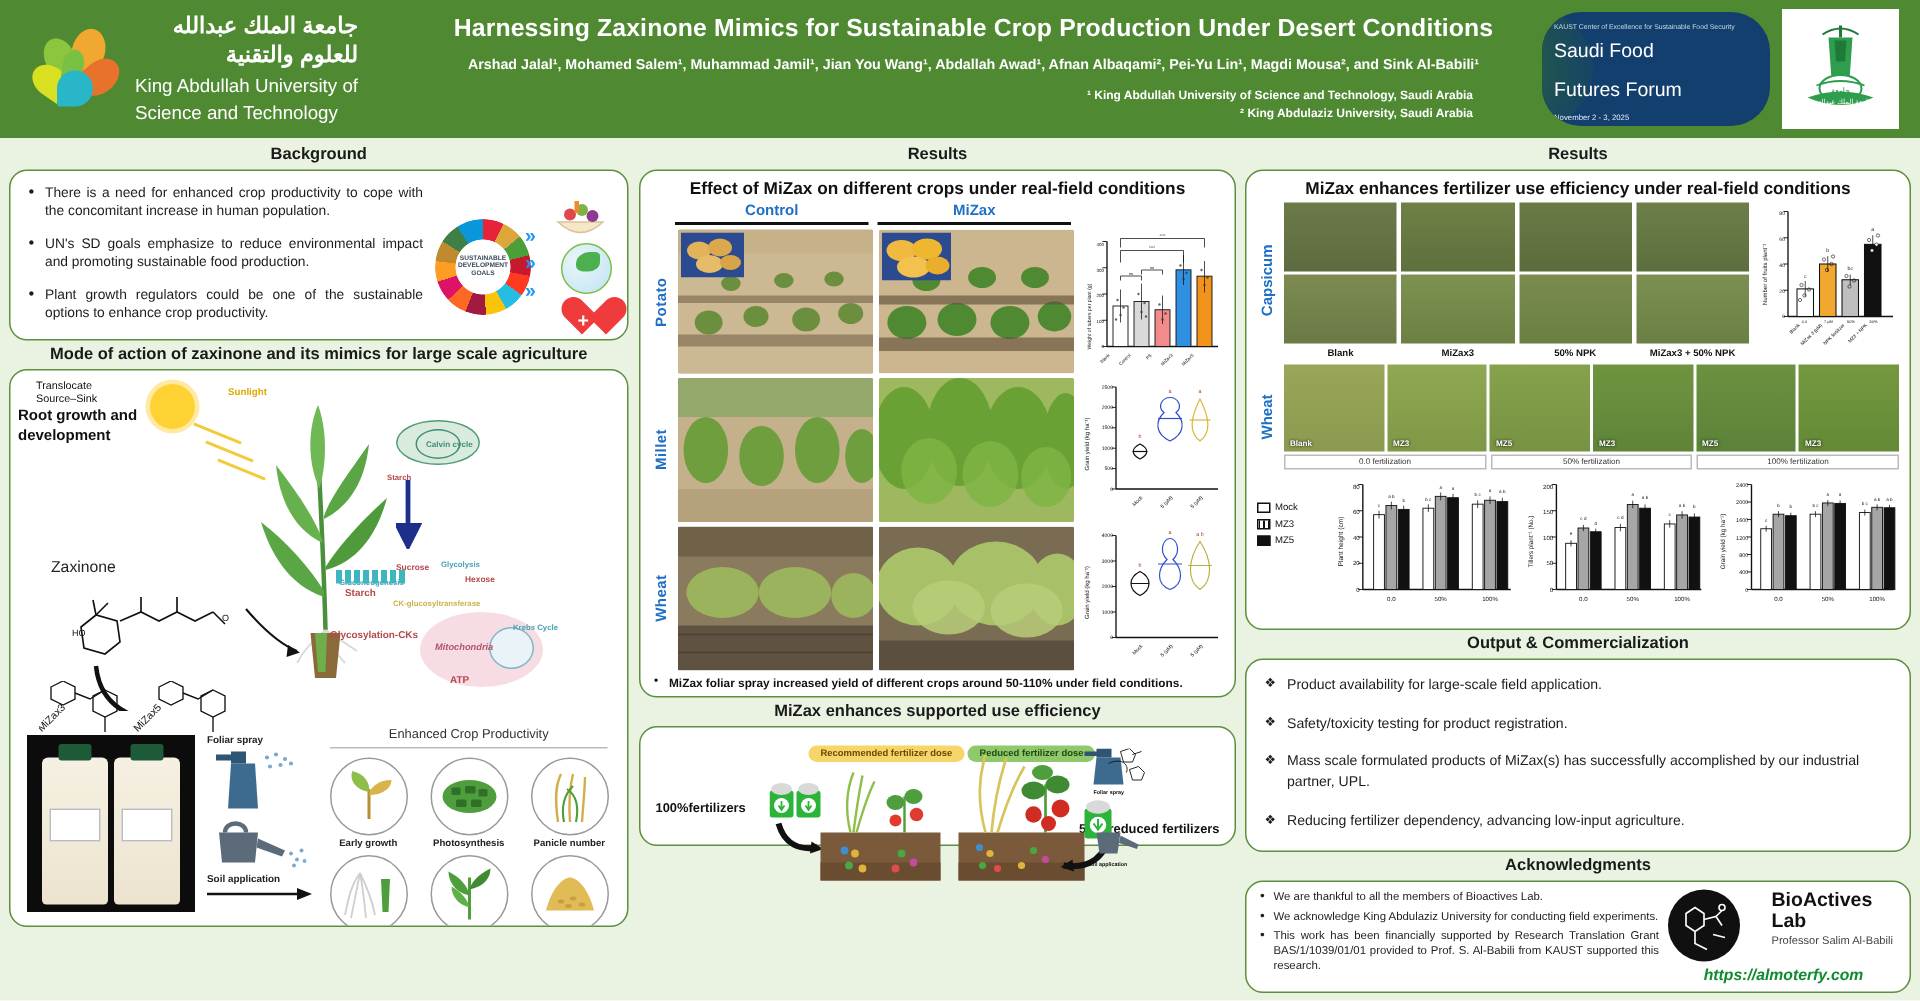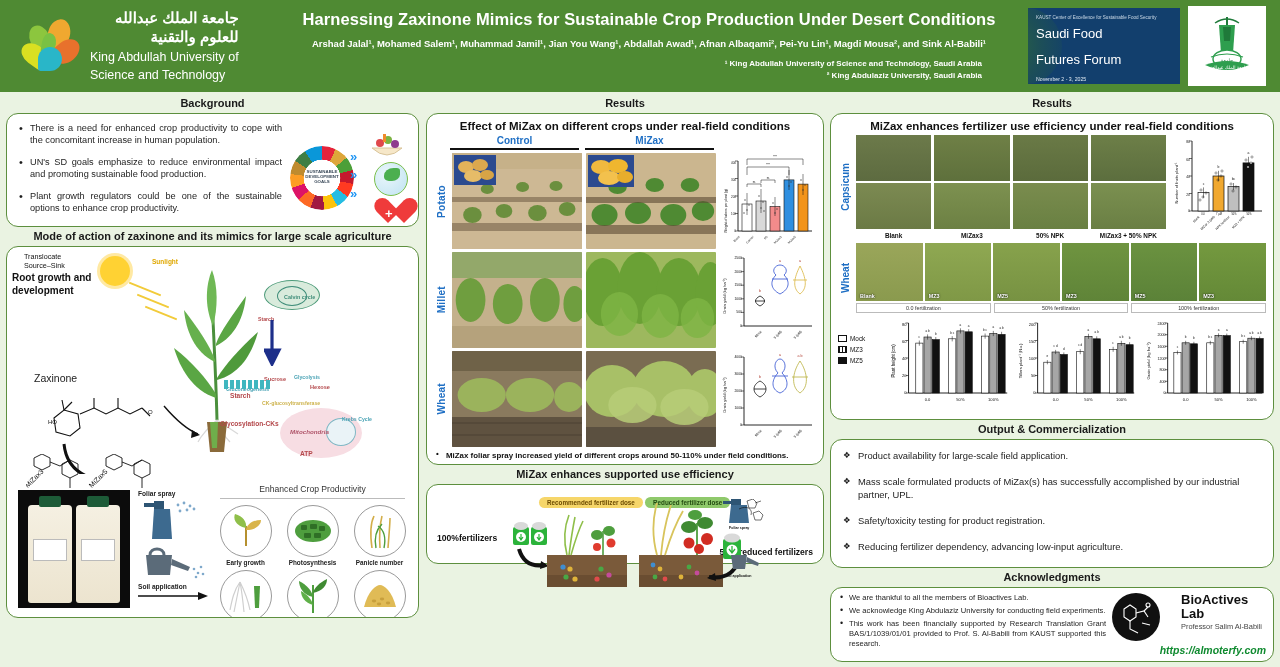--- a/index.html
+++ b/index.html
@@ -30,21 +30,21 @@
   .kaust-en { font-size: 12.5px; line-height: 1.3; margin-top: 2px; }
 
   .title-block { flex: 1; text-align: center; color: #ffffff; padding: 0 12px; }
   .poster-title { font-size: 16.5px; font-weight: bold; letter-spacing: .1px; }
   .authors { font-size: 9.5px; font-weight: bold; margin-top: 9px; }
   .affil { font-size: 8px; font-weight: bold; margin-top: 9px; line-height: 1.45; text-align: right; padding-right: 34px; }
 
   .header-logos { display: flex; align-items: center; gap: 8px; padding-right: 14px; }
   .sfff {
     width: 152px; height: 76px; background: #123f6d; position: relative; overflow: hidden;
-    color: #fff; padding: 7px 8px;
+    color: #fff; padding: 7px 8px; border-radius: 26px;
   }
   .sfff::before {
     content: ""; position: absolute; left: -36px; top: 0; width: 70px; height: 76px;
     background: radial-gradient(circle at 10% 50%, #2f6b3a 0%, #1d4f57 55%, #123f6d 100%);
     border-radius: 0 60% 60% 0;
   }
   .sfff-kicker { font-size: 4.6px; line-height: 1.45; color: #cddbe8; position: relative; }
   .sfff-name { font-size: 13px; line-height: 1.08; margin-top: 5px; position: relative; font-weight: 300; }
   .sfff-date { font-size: 5.2px; margin-top: 9px; position: relative; color: #e3ecf4; }
 
@@ -181,21 +181,21 @@
   .swatch { width:9px; height:7px; border:1px solid #111; }
   .wchart { flex:1; height:96px; position:relative; }
 
   .ack-panel { padding:5px 7px; display:flex; gap:6px; align-items:flex-start; }
   .ack-text { flex:1; }
   .balogo { width:154px; }
   .ba-row { display:flex; align-items:flex-start; gap:21px; }
   .ba-disc { width:48px; height:48px; border-radius:50%; background:#101010; flex:0 0 48px; position:relative;}
   .ba-name { font-size:13px; font-weight:bold; color:#111; line-height:1.05; }
   .ba-sub { font-size:7.4px; color:#444; margin-top:2px;}
-  .ba-url { font-size:10.5px; font-style:italic; font-weight:bold; color:#0f8a2f; margin-top:3px; text-align:right;}
+  .ba-url { font-size:10.5px; font-style:italic; font-weight:bold; color:#0f8a2f; margin-top:3px; text-align:center;}
 
   svg { display:block; }
   text { font-family: "Liberation Sans", sans-serif; }
 </style>
 </head>
 <body>
 
 <div class="poster">
 
   <div class="header">
@@ -1293,22 +1293,22 @@
             </svg>
           </div>
         </div>
       </div>
 
       <div class="sec-head">Output &amp; Commercialization</div>
 
       <div class="panel" style="padding:9px 12px 2px;">
         <ul class="dia">
           <li>Product availability for large-scale field application.</li>
+          <li>Safety/toxicity testing for product registration.</li>
           <li>Mass scale formulated products of MiZax(s) has successfully accomplished by our industrial partner, UPL.</li>
-          <li>Safety/toxicity testing for product registration.</li>
           <li>Reducing fertilizer dependency, advancing low-input agriculture.</li>
         </ul>
       </div>
 
       <div class="sec-head">Acknowledgments</div>
 
       <div class="panel ack-panel">
         <div class="ack-text">
           <ul class="ack">
             <li>We are thankful to all the members of Bioactives Lab.</li>

